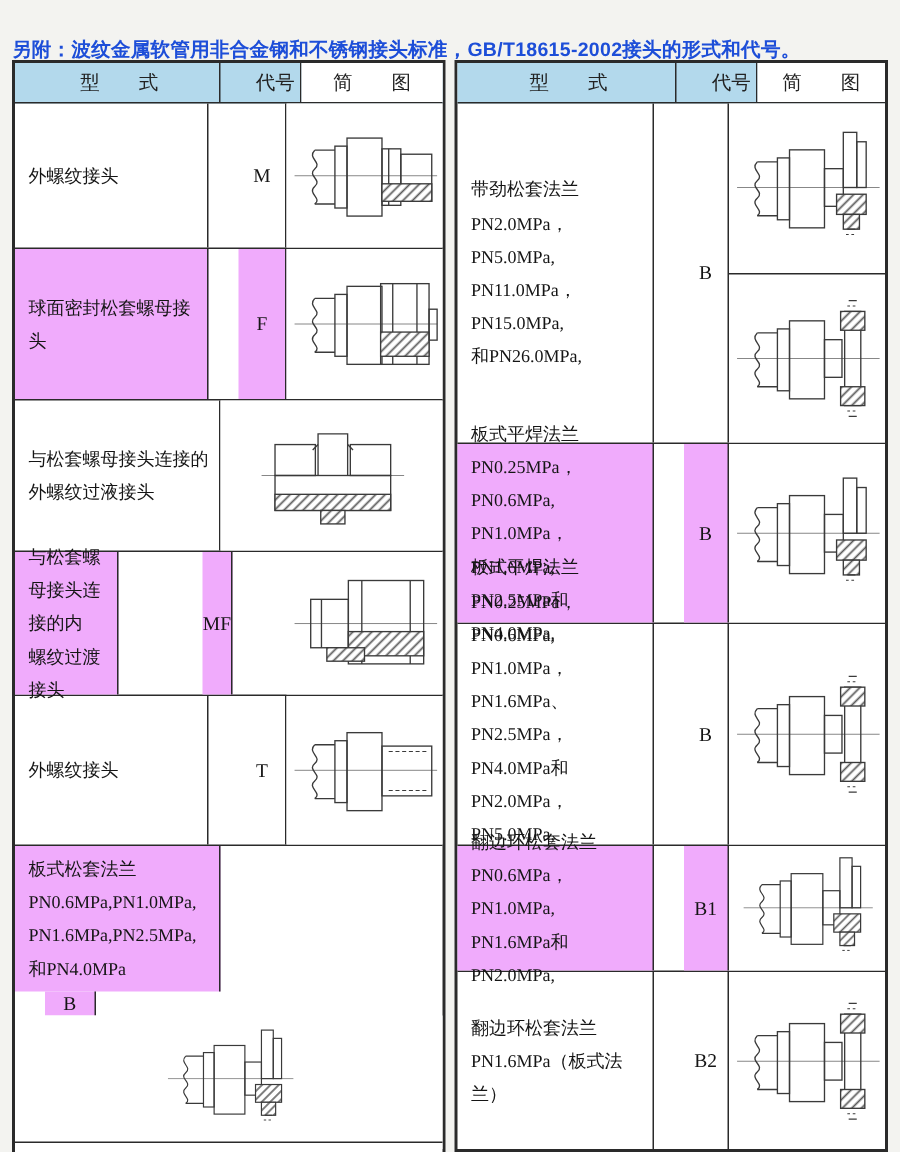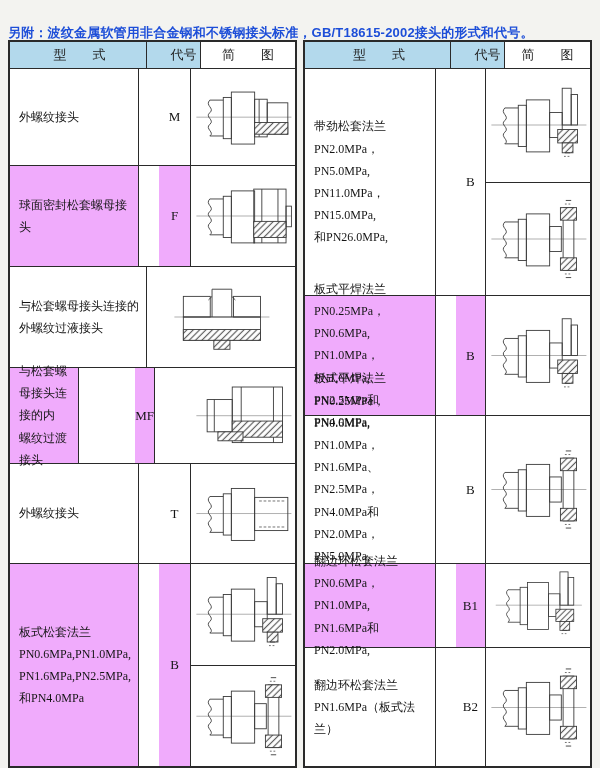--- a/index.html
+++ b/index.html
@@ -35,21 +35,21 @@
   .c-fig  { flex:1; background:#fff; display:flex; flex-direction:column;text-align:center; }
   .figbox { flex:1; display:flex; align-items:center; justify-content:center; overflow:hidden; }
   .figbox + .figbox { border-top:1px solid #2a2a2a; }
   .hdr { height:27px; background:#b3d9ec; }
   .hdr .cell { display:flex; align-items:center; justify-content:center;
                font-size:13px; color:#222;
                font-family:"Liberation Sans","DejaVu Sans",sans-serif; }
   .yellow { background:#f0abfc; }
   
   .hL1{height:97px;} .hL2{height:101px;} .hL3{height:101px;}
-  .hL4{height:96px;gap:36px;} .hL5{height:100px;} .hL6{height:202px;}
+  .hL4{height:96px;gap:36px;} .hL5{height:100px;} .hL6{height:202px;flex-direction:column;}
   .hR1{height:227px;} .hR2{height:120px;} .hR3{height:148px;}
   .hR4{height:84px;} .hR5{height:118px;}
   svg.diag { width:104px; height:92%; max-height:95px; }
   .hL6 svg.diag, .hR1 svg.diag { height:88%; max-height:92px; }
 </style>
 </head>
 <body>
 
 <svg width="0" height="0" style="position:absolute" aria-hidden="true">
   <defs>

